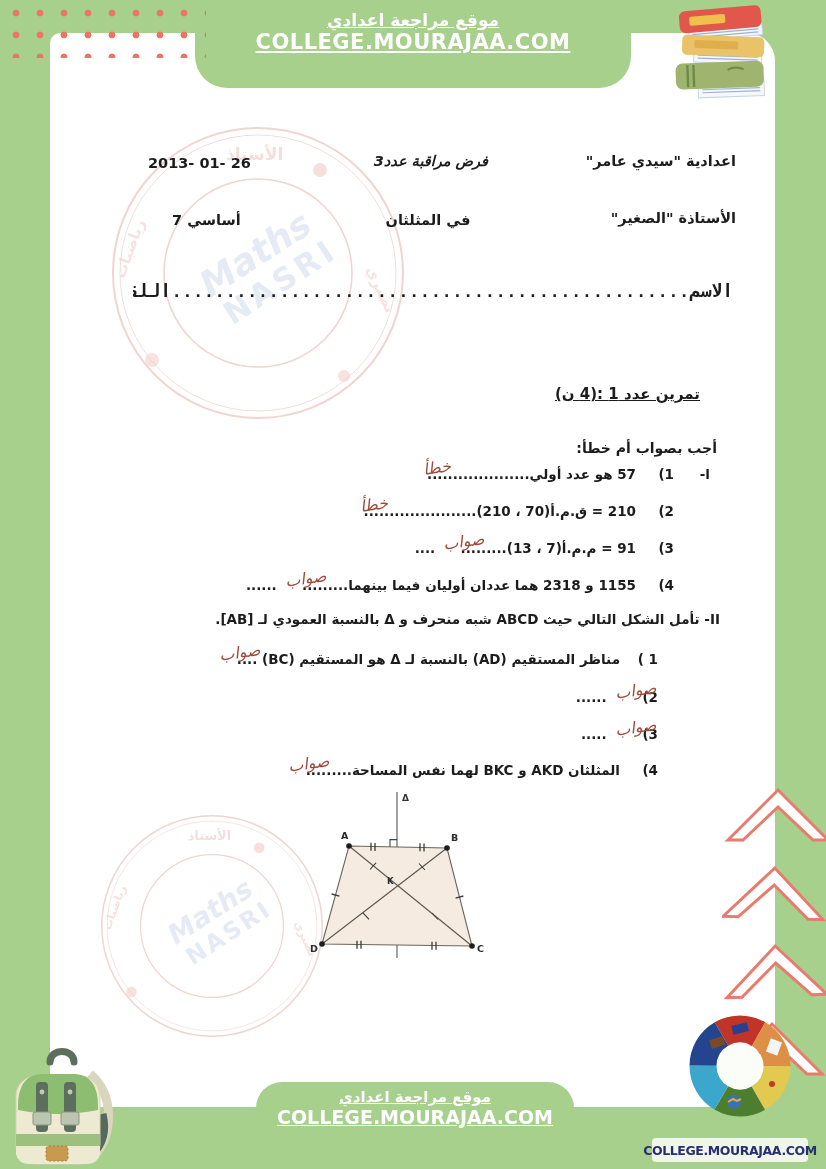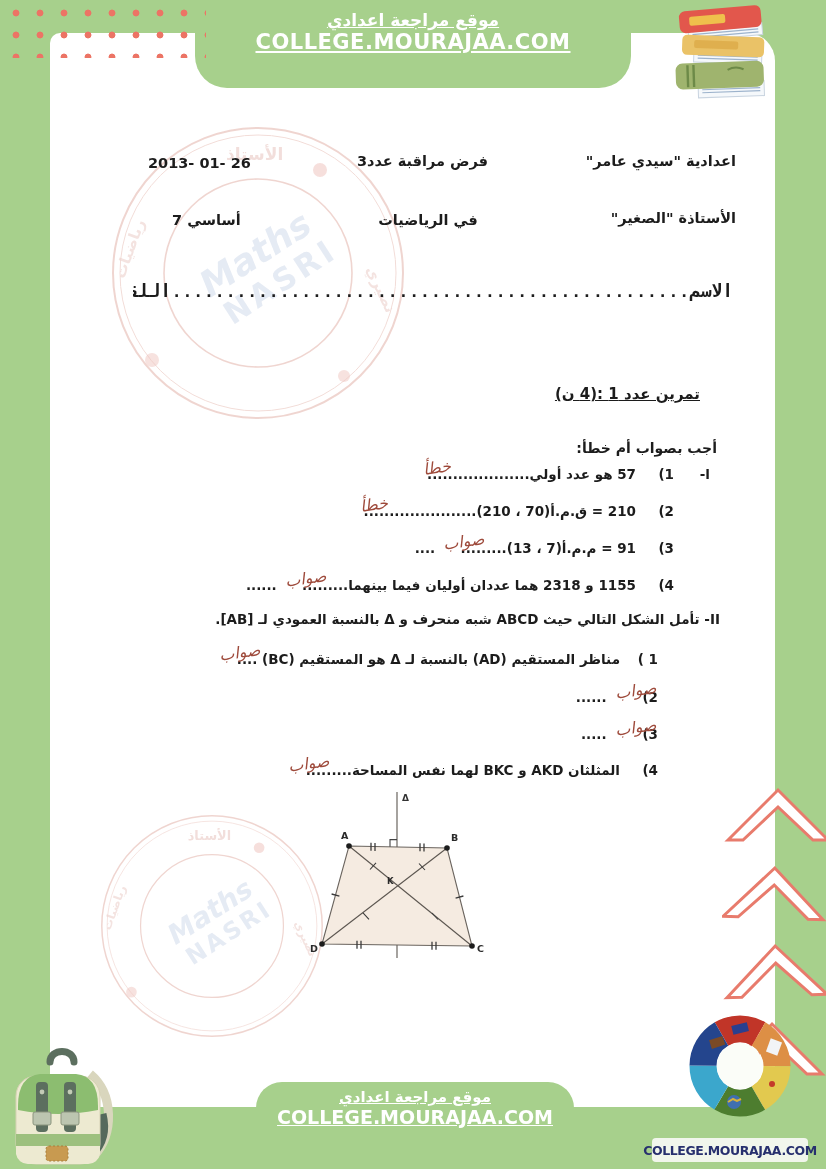--- a/index.html
+++ b/index.html
@@ -104,25 +104,25 @@
   <text x="118" y="42" font-size="17" font-weight="bold" fill="#dcaaa2" opacity=".7">الأستاذ</text>
   <text x="8" y="150" font-size="15" font-weight="bold" fill="#dcaaa2" opacity=".6" transform="rotate(-70 20 150)">رياضيات</text>
   <text x="252" y="160" font-size="15" font-weight="bold" fill="#dcaaa2" opacity=".6" transform="rotate(65 262 160)">نصيري</text>
   <g transform="rotate(-33 150 155)">
     <text x="96" y="150" font-size="36" font-weight="bold" font-style="italic" fill="#c5d1e5" opacity=".8">Maths</text>
     <text x="100" y="185" font-size="31" font-weight="bold" letter-spacing="4" fill="#c5d1e5" opacity=".8">NASRI</text>
   </g>
 </svg>
 
 <div class="abs doc hdr rtl" style="left:540px;top:153px;width:196px;text-align:right;">اعدادية "سيدي عامر"</div>
-<div class="abs doc hdr rtl" style="left:368px;top:153px;width:120px;text-align:center;">فرض مراقبة عدد3</div>
+<div class="abs doc hdr rtl" style="left:368px;top:153px;width:120px;text-align:right;font-style:italic;">فرض مراقبة عدد3</div>
 <div class="abs doc hdr ltr" style="left:148px;top:155px;width:110px;">2013- 01- 26</div>
 
 <div class="abs doc hdr rtl" style="left:540px;top:210px;width:196px;text-align:right;">الأستاذة  "الصغير"</div>
-<div class="abs doc hdr rtl" style="left:368px;top:212px;width:120px;text-align:center;">في الرياضيات</div>
+<div class="abs doc hdr rtl" style="left:368px;top:212px;width:120px;text-align:center;">في المثلثان</div>
 <div class="abs doc hdr ltr" style="left:172px;top:212px;width:90px;">7 أساسي</div>
 
 <div class="abs doc nameline rtl" style="left:133px;top:280px;">الاسم................................................اللقب..............................الرقم................</div>
 
 <div class="abs doc extitle rtl" style="left:538px;top:385px;width:162px;">تمرين عدد 1 :(4 ن)</div>
 
 <div class="abs doc instr rtl" style="left:572px;top:440px;width:145px;">أجب بصواب أم خطأ:</div>
 
 <div class="abs qrow" style="right:116px;top:464px;">
   <span class="pre">ا-</span>

